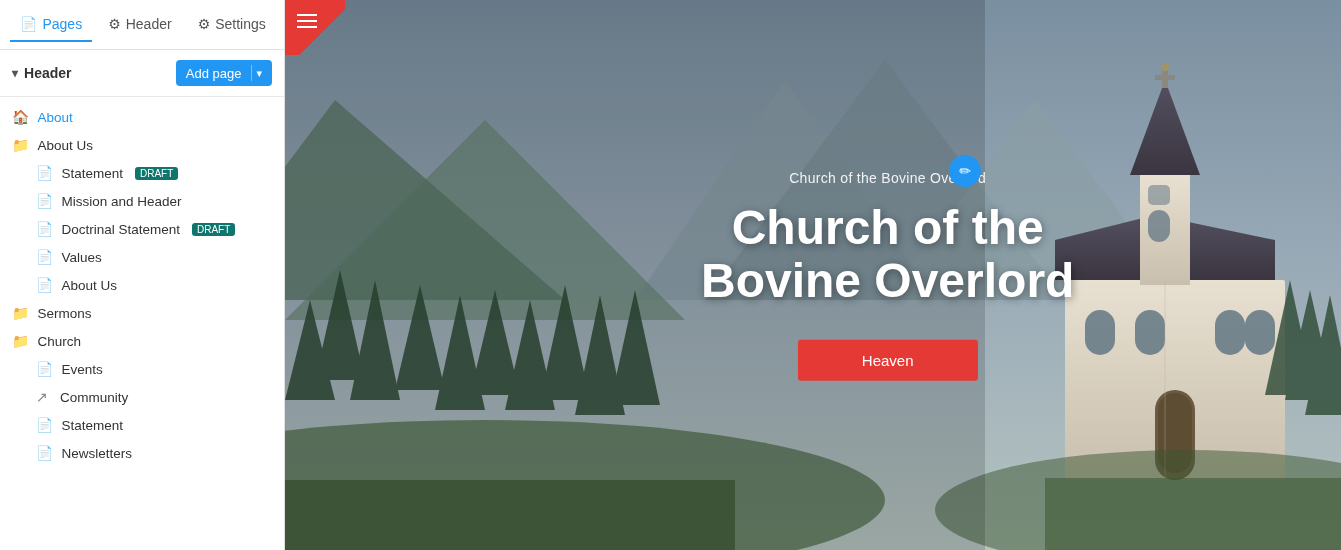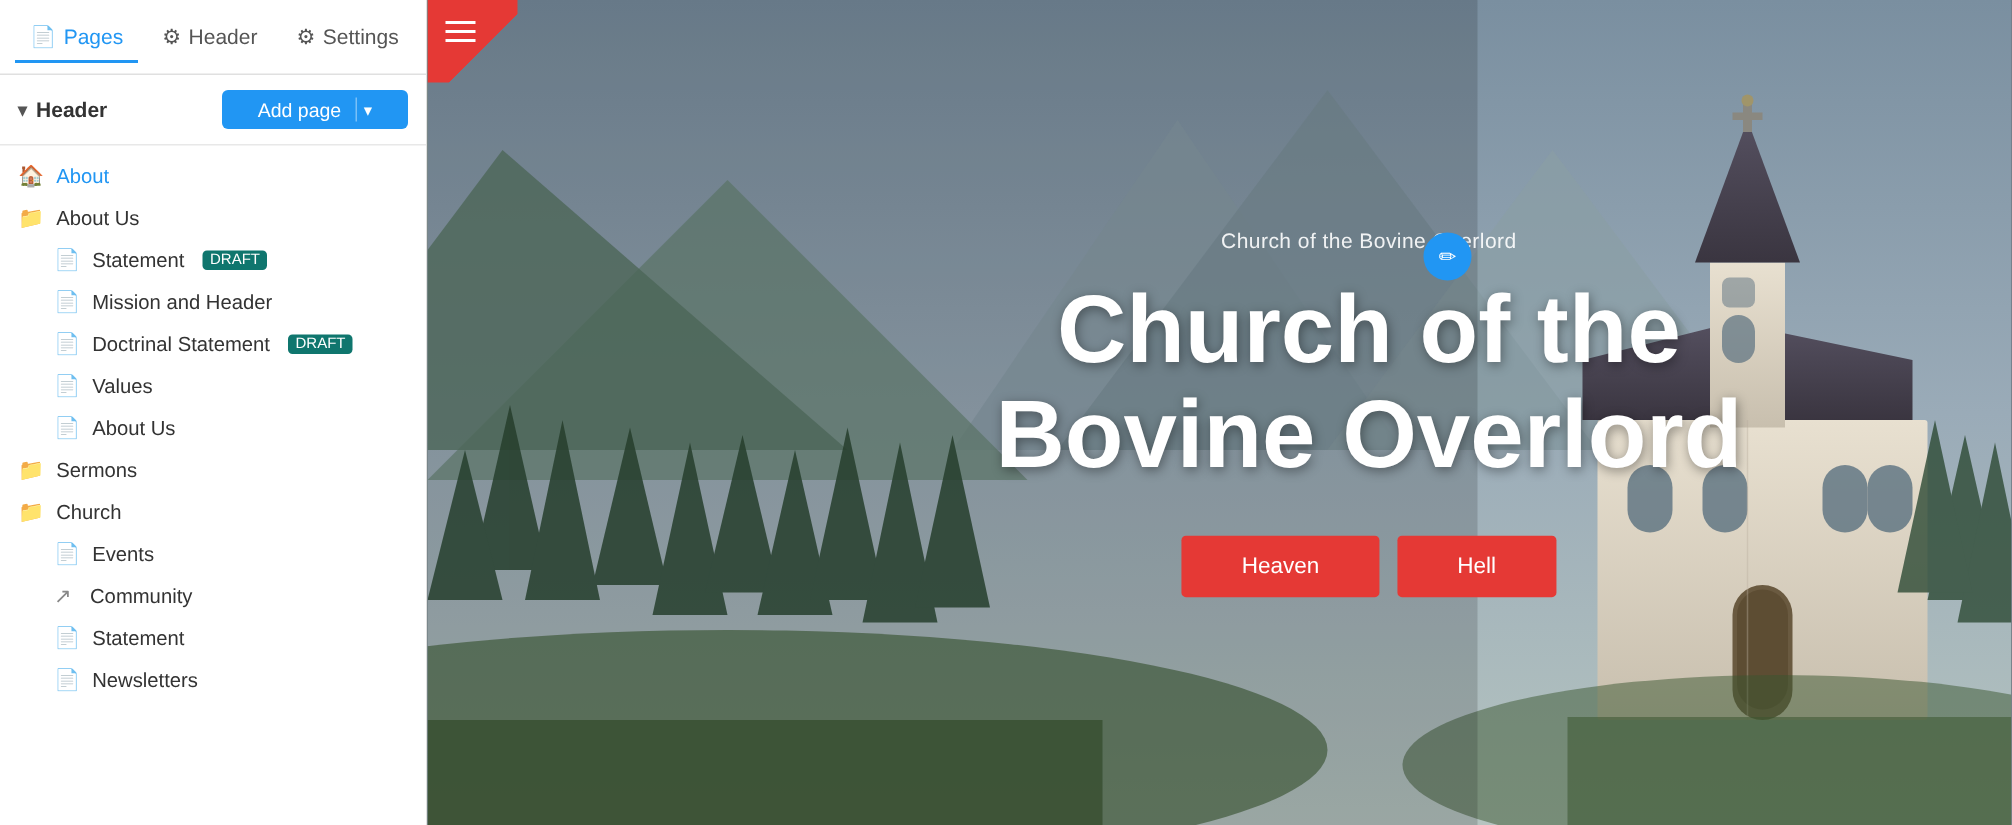--- a/index.html
+++ b/index.html
@@ -62,21 +62,21 @@
     }
     .chevron-icon { font-size: 12px; color: #555; }
 
     .add-page-btn {
       display: flex;
       align-items: center;
       background: #2196f3;
       color: #fff;
       border: none;
       border-radius: 4px;
-      padding: 5px 24px;
+      padding: 5px 10px;
       font-size: 13px;
       cursor: pointer;
       gap: 0;
     }
     .add-page-btn .btn-label { padding-right: 6px; }
     .add-page-btn .btn-divider { width: 1px; height: 16px; background: rgba(255,255,255,0.4); margin: 0 4px; }
     .add-page-btn .btn-arrow { font-size: 11px; }
 
     
     .nav-tree {
@@ -188,35 +188,35 @@
     }
 
     .hero-subtitle {
       font-size: 14px;
       margin-bottom: 16px;
       opacity: 0.9;
       letter-spacing: 0.3px;
     }
 
     .hero-title {
-      font-size: 64px;
+      font-size: 48px;
       font-weight: 700;
       line-height: 1.1;
       margin-bottom: 32px;
       text-shadow: 1px 2px 8px rgba(0,0,0,0.4);
     }
 
     .hero-buttons {
       display: flex;
       gap: 12px;
       justify-content: center;
     }
 
     .hero-btn {
-      padding: 12px 40px;
+      padding: 12px 64px;
       font-size: 15px;
       font-weight: 500;
       border: none;
       border-radius: 3px;
       cursor: pointer;
       background: #e53935;
       color: #fff;
     }
 
     
@@ -439,18 +439,17 @@
 
     <div class="edit-icon-circle">
       <span>✏</span>
     </div>
 
     <div class="hero-content">
       <p class="hero-subtitle">Church of the Bovine Overlord</p>
       <h1 class="hero-title">Church of the<br>Bovine Overlord</h1>
       <div class="hero-buttons">
         <button class="hero-btn">Heaven</button>
-        <button class="hero-btn">Hell</button>
       </div>
     </div>
 
   </div>
 </div>
 
 </body></html>

